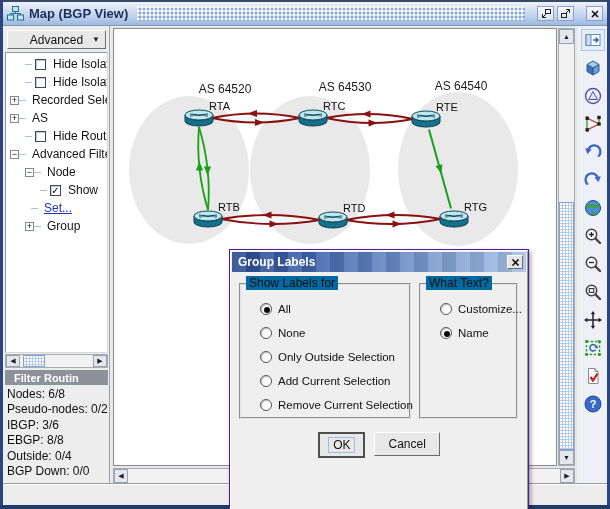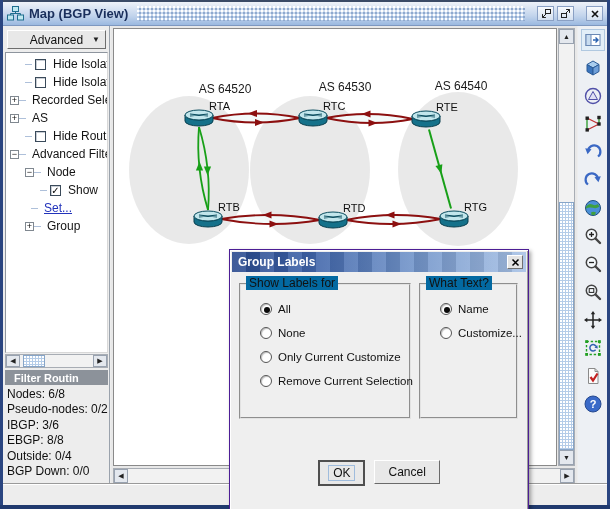--- a/index.html
+++ b/index.html
@@ -98,21 +98,21 @@
   .radio-list{padding-top:12px;}
   .radio-row{display:flex;align-items:center;gap:6px;height:24px;padding-left:19px;
     font-size:11.5px;color:#111;white-space:nowrap;}
   .rb{width:12px;height:12px;border-radius:50%;border:1px solid #555;background:#FFF;
     flex:none;position:relative;box-shadow:inset 1px 1px 1px rgba(0,0,0,.25);}
   .rb.on::after{content:"";position:absolute;left:3px;top:3px;width:6px;height:6px;
     background:#0A0A0A;border-radius:50%;}
   .dbtns{position:absolute;left:0;right:0;top:182px;display:flex;justify-content:center;
     gap:9px;align-items:flex-start;}
   .btn{height:24px;background:#E8E8E8;border:1px solid;border-color:#FFF #6A6A6A #6A6A6A #FFF;
-    font-size:12px;color:#111;display:flex;align-items:center;padding:0 13px;margin-top:28px;}
+    font-size:12px;color:#111;display:flex;align-items:center;padding:0 13px;}
   .btn.default{height:26px;border:2px solid #4F4F4F;padding:0 8px;}
   .btn.default .focus-rect{border:1px solid #9FBCDD;padding:0 4px;}
 </style>
 </head>
 <body>
 
 <div id="win">
   <div class="f-top"></div>
   <div class="f-left"></div>
   <div class="f-right"></div>
@@ -434,38 +434,42 @@
           <label class="radio-row">
             <span class="rb on"></span>
             <span>All</span>
           </label>
           <label class="radio-row">
             <span class="rb"></span>
             <span>None</span>
           </label>
           <label class="radio-row">
             <span class="rb"></span>
-            <span>Only Current Customize</span>
+            <span>Only Outside Selection</span>
+          </label>
+          <label class="radio-row">
+            <span class="rb"></span>
+            <span>Add Current Selection</span>
           </label>
           <label class="radio-row">
             <span class="rb"></span>
             <span>Remove Current Selection</span>
           </label>
         </div>
     </div>
     <div class="gbox gb2">
       <span class="gtitle">What Text?</span>
       <div class="radio-list">
           <label class="radio-row">
+            <span class="rb"></span>
+            <span>Customize...</span>
+          </label>
+          <label class="radio-row">
             <span class="rb on"></span>
             <span>Name</span>
-          </label>
-          <label class="radio-row">
-            <span class="rb"></span>
-            <span>Customize...</span>
           </label>
         </div>
     </div>
     <div class="dbtns">
       <div class="btn default">
         <span class="focus-rect">OK</span>
       </div>
       <div class="btn">
         <span>Cancel</span>
       </div>

